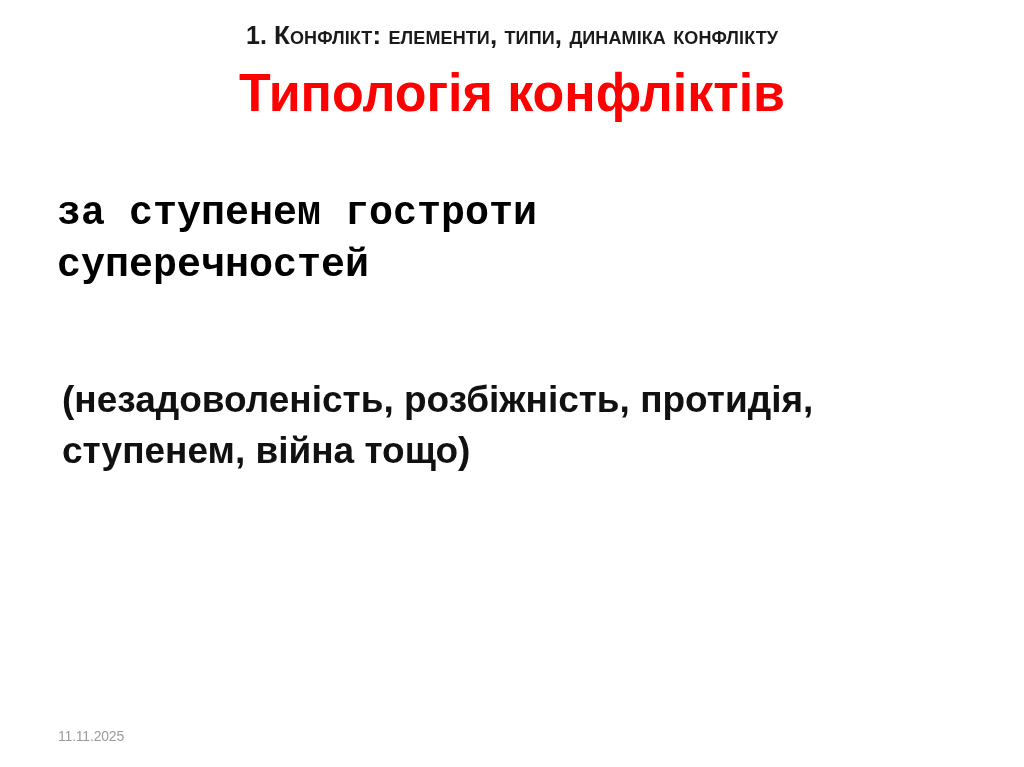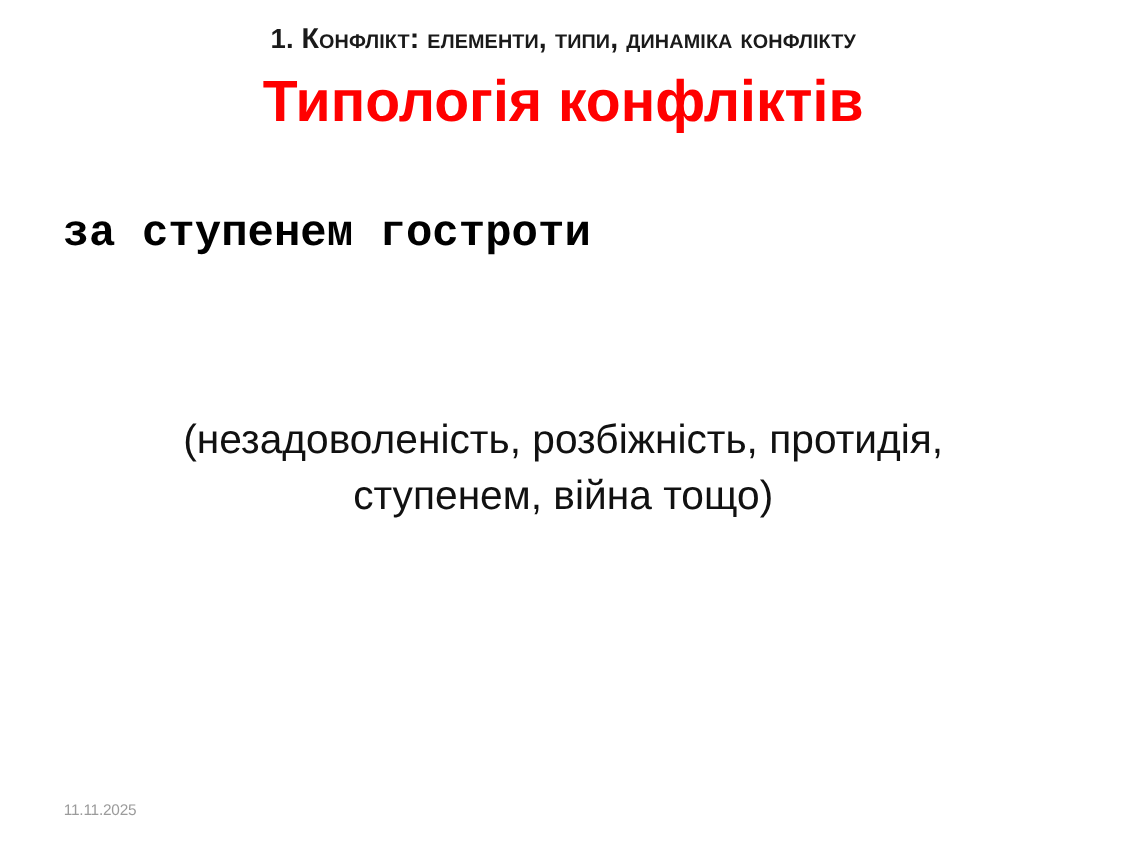--- a/index.html
+++ b/index.html
@@ -75,23 +75,23 @@
   .lead-text .lead-line {
     display: block;
   }
 
   
   .detail-text {
     position: absolute;
     left: 62px;
     top: 374px;
     width: 900px;
-    text-align: center;
+    text-align: left;
     font-family: "Liberation Sans", "DejaVu Sans", sans-serif;
-    font-weight: normal;
+    font-weight: bold;
     font-size: 37px;
     line-height: 51px;
     color: #111111;
   }
   .detail-text .detail-line {
     display: block;
     white-space: nowrap;
   }
 
   
@@ -129,20 +129,21 @@
 
   <div class="slide-header">
     <span class="sc-num">1.</span>
     <span class="sc-text">Конфлікт: елементи, типи, динаміка конфлікту</span>
   </div>
 
   <div class="slide-title">Типологія конфліктів</div>
 
   <div class="lead-text">
     <span class="lead-line">за ступенем гостроти</span>
+    <span class="lead-line">суперечностей</span>
   </div>
 
   <div class="detail-text">
     <span class="detail-line">(незадоволеність, розбіжність, протидія,</span>
     <span class="detail-line">ступенем, війна тощо)</span>
   </div>
 
   <div class="slide-footer">
     <span class="footer-date">11.11.2025</span>
     <span class="footer-pagenum">13</span>

